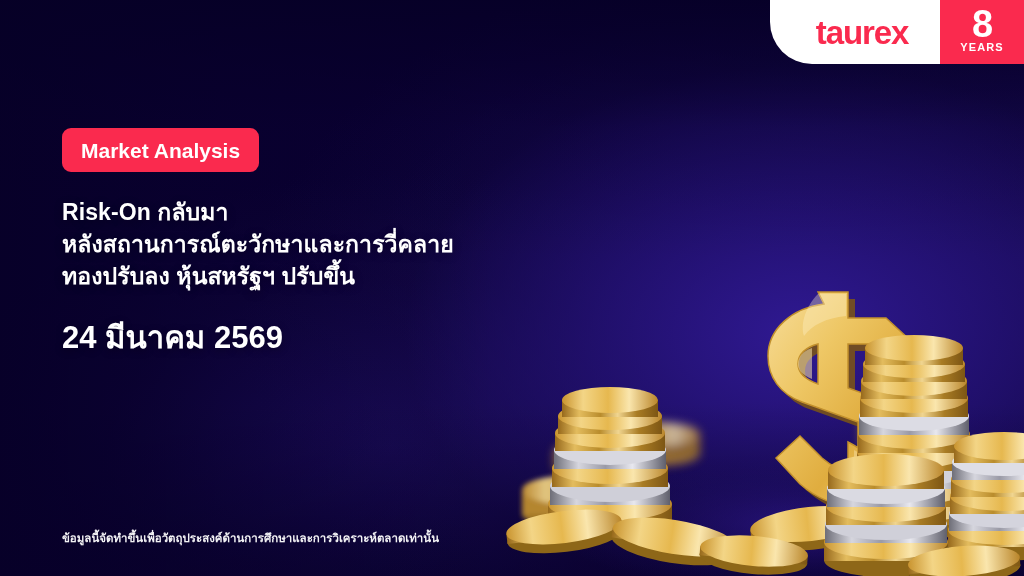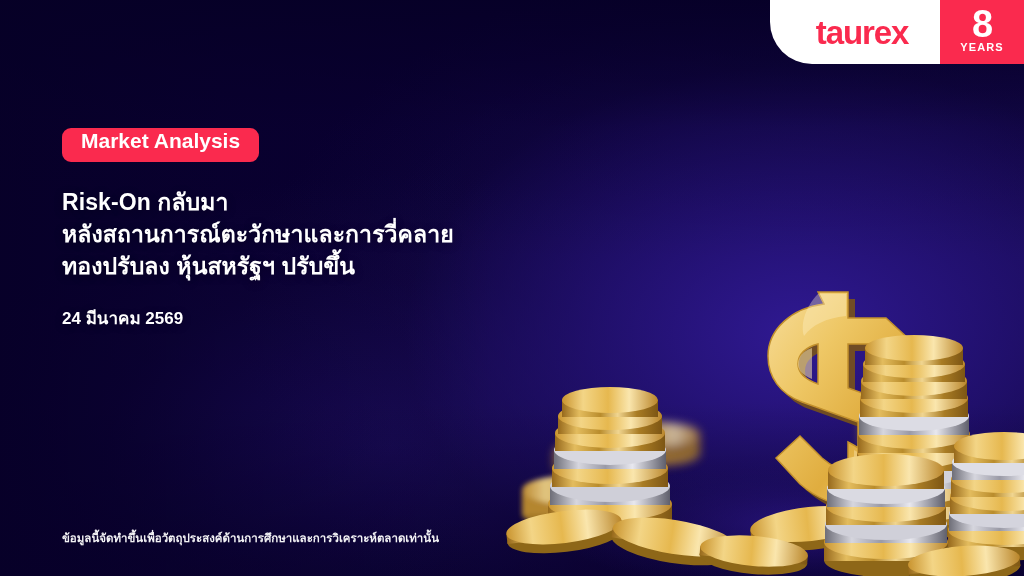--- a/index.html
+++ b/index.html
@@ -73,39 +73,39 @@
   .artwork { position:absolute; right:0; bottom:0; width:520px; height:300px; z-index:3; }
   .artwork svg { display:block; width:100%; height:100%; }
 
   
   .content { position:absolute; left:62px; top:128px; z-index:5; width:640px; }
 
   .tag {
     display:inline-block;
     background:#fa2a4e; color:#fff;
     font-size:21px; font-weight:700;
-    padding:2px 19px 11px;
+    padding:12px 19px 11px;
     border-radius:9px;
     line-height:1;
   }
 
   .headline {
     margin-top:24px;
     color:#ffffff;
     font-size:23px; font-weight:700;
     line-height:1.40;
     letter-spacing:0.1px;
     text-shadow:0 2px 10px rgba(0,0,0,0.32);
   }
   .headline .hl { display:block; }
 
   .date {
     margin-top:26px;
     color:#ffffff;
-    font-size:17px; font-weight:700;
+    font-size:31px; font-weight:700;
     line-height:1.2;
     text-shadow:0 2px 8px rgba(0,0,0,0.3);
   }
 
   .disclaimer {
     position:absolute; left:62px; bottom:28px; z-index:5;
     color:#ffffff; opacity:0.95;
     font-size:11.5px; font-weight:700;
     line-height:1.62;
   }

